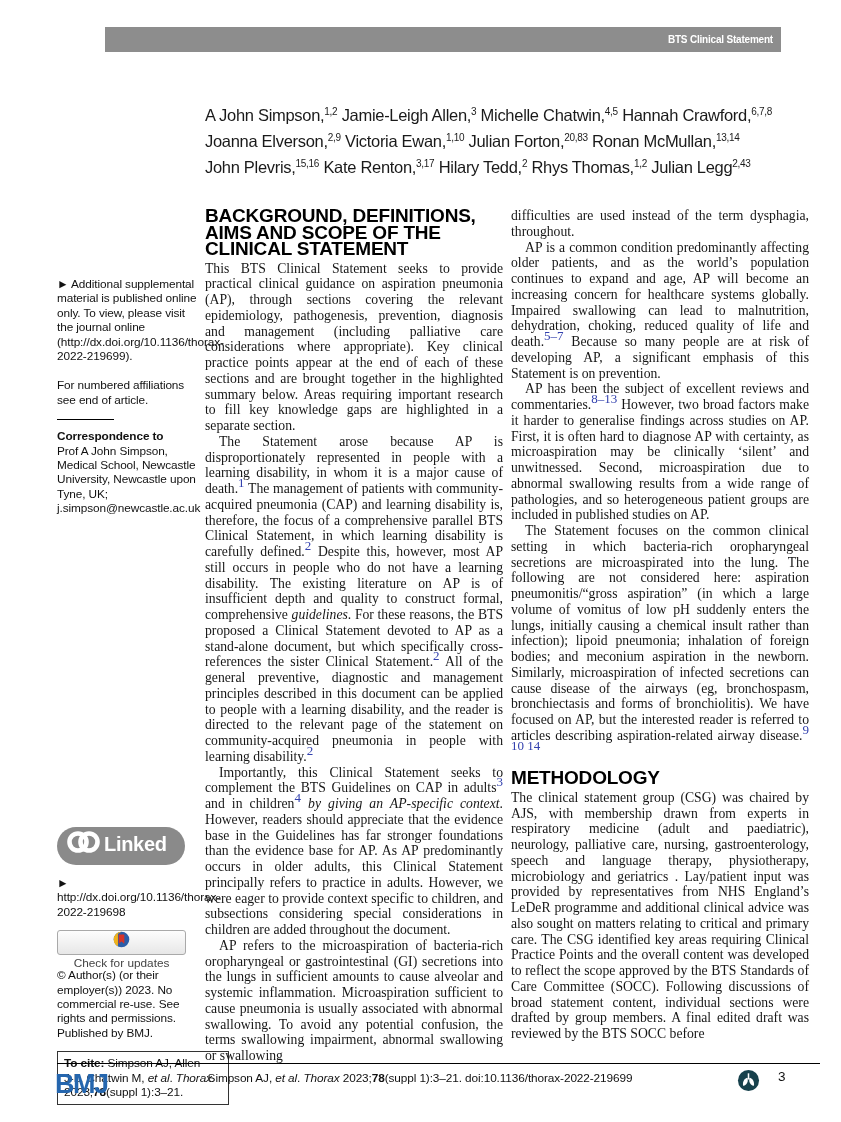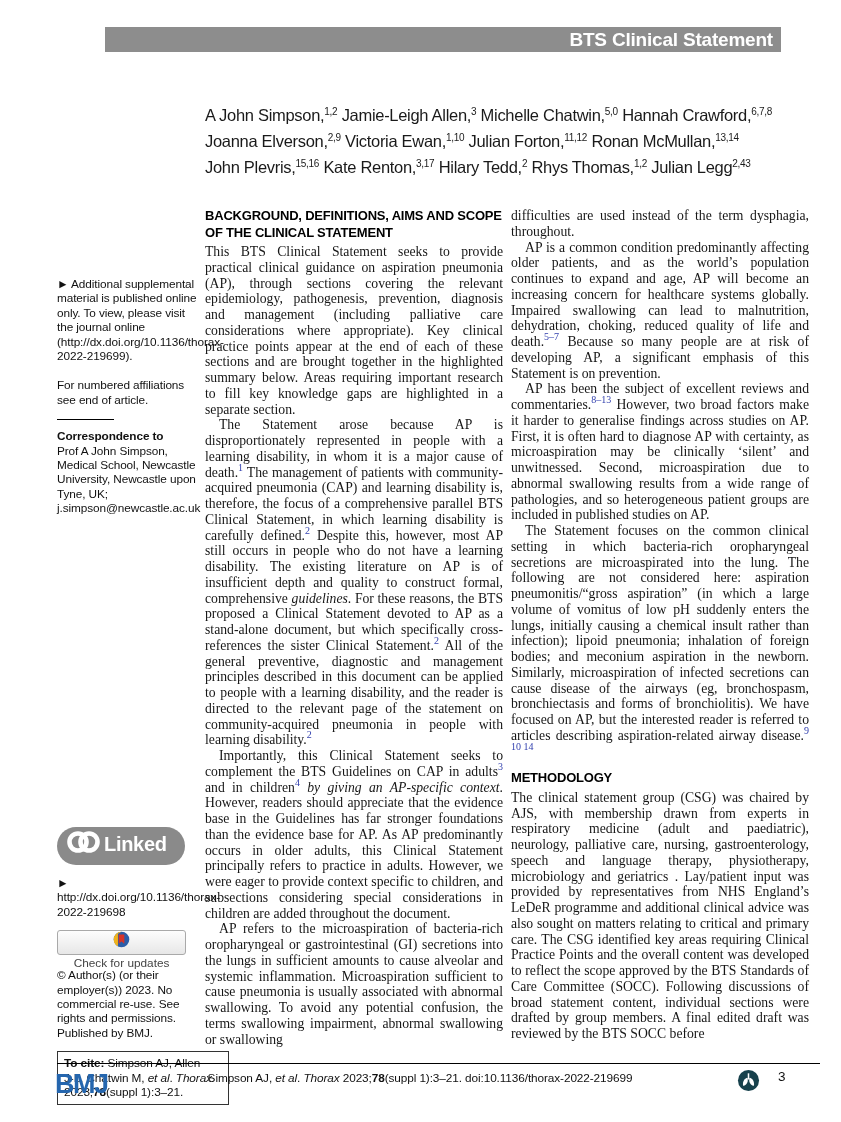--- a/index.html
+++ b/index.html
@@ -3,21 +3,21 @@
 <meta charset="utf-8">
 <style>
   * { margin:0; padding:0; box-sizing:border-box; }
   html,body { background:#ffffff; }
   .page { position:relative; width:841px; height:1122px; background:#fff; overflow:hidden;
           font-family:"Liberation Sans",sans-serif; color:#111; }
 
   
   .banner { position:absolute; left:105px; top:27px; width:676px; height:25px; background:#8d8d8d;
             display:flex; align-items:center; justify-content:flex-end; padding-right:8px; }
-  .banner-label { color:#fff; font-weight:bold; font-size:19px; letter-spacing:-0.2px; }
+  .banner-label { color:#fff; font-weight:bold; font-size:10px; letter-spacing:-0.2px; }
 
   
   .title { position:absolute; left:205px; top:58px; width:620px; font-size:29px; font-weight:bold;
            letter-spacing:-0.8px; color:#000; }
   .authors { position:absolute; left:205px; top:102px; width:620px; font-size:16.5px; line-height:26px;
              letter-spacing:-0.3px; color:#1a1a1a; }
   .authors sup { font-size:10px; vertical-align:super; line-height:0; }
 
   
   .sidebar-top { position:absolute; left:57px; top:277px; width:141px; }
@@ -35,24 +35,24 @@
   .check-btn { width:129px; height:25px; border:1px solid #a9a9a9; border-radius:3px;
                background:linear-gradient(#fdfdfd,#e7e7e7); display:flex; align-items:center;
                gap:5px; padding:0 6px; font-size:11.8px; color:#444; margin-bottom:13px; cursor:pointer;flex-direction:column; }
   .copyright { margin-bottom:11px; }
   .cite-box { border:1.4px solid #333; padding:4px 16px 5px 6px; width:172px; }
 
   
   .col { position:absolute; top:208px; width:298px; text-align:justify;
          font-family:"Liberation Serif",serif; font-size:13.7px; line-height:15.75px; color:#161616; }
   .col1 { left:205px; } .col2 { left:511px; }
-  .section-heading { font-family:"Liberation Sans",sans-serif; font-size:13px; line-height:16.5px;
+  .section-heading { font-family:"Liberation Sans",sans-serif; font-size:19px; line-height:16.5px;
                      font-weight:bold; color:#000; text-align:left; letter-spacing:-0.2px; margin-bottom:3px; }
   .heading-mt { margin-top:11px; }
-  .para sup { color:#3240ae; font-size:10px; line-height:0; vertical-align:super; }
+  .para sup { color:#3240ae; font-size:13px; line-height:0; vertical-align:super; }
   .indent { text-indent:14px; }
 
   
   .footer-rule { position:absolute; left:57px; top:1063px; width:763px; border:none; border-top:1.6px solid #000; }
   .bmj-logo { position:absolute; left:55px; top:1069px; font-size:27px; font-weight:bold;
               color:#2566ae; letter-spacing:-1.5px; }
   .footer-citation { position:absolute; left:160px; top:1071px; width:520px; text-align:center;
                      font-size:11.8px; letter-spacing:-0.1px; color:#111; }
   .thorax-logo { position:absolute; left:737px; top:1069px; width:23px; height:23px; display:block; }
   .page-num { position:absolute; left:778px; top:1069px; font-size:13.5px; color:#111; }
@@ -63,22 +63,22 @@
 <body>
 
 <div class="page">
 
   <div class="banner">
     <span class="banner-label">BTS Clinical Statement</span>
   </div>
 
 
   <div class="authors">
-    <div>A John Simpson,<sup>1,2</sup> Jamie-Leigh Allen,<sup>3</sup> Michelle Chatwin,<sup>5,0</sup> Hannah Crawford,<sup>6,7,8</sup></div>
-    <div>Joanna Elverson,<sup>2,9</sup> Victoria Ewan,<sup>1,10</sup> Julian Forton,<sup>11,12</sup> Ronan McMullan,<sup>13,14</sup></div>
+    <div>A John Simpson,<sup>1,2</sup> Jamie-Leigh Allen,<sup>3</sup> Michelle Chatwin,<sup>4,5</sup> Hannah Crawford,<sup>6,7,8</sup></div>
+    <div>Joanna Elverson,<sup>2,9</sup> Victoria Ewan,<sup>1,10</sup> Julian Forton,<sup>20,83</sup> Ronan McMullan,<sup>13,14</sup></div>
     <div>John Plevris,<sup>15,16</sup> Kate Renton,<sup>3,17</sup> Hilary Tedd,<sup>2</sup> Rhys Thomas,<sup>1,2</sup> Julian Legg<sup>2,43</sup></div>
   </div>
 
   <aside class="sidebar-top">
     <p class="sb supplemental">► Additional supplemental material is published online only. To view, please visit the journal online (http://dx.doi.org/10.1136/thorax-2022-219699).</p>
     <p class="sb affil">For numbered affiliations see end of article.</p>
     <hr class="sb-rule">
     <p class="sb corr-label">Correspondence to</p>
     <p class="sb">Prof A John Simpson, Medical School, Newcastle University, Newcastle upon Tyne, UK; j.simpson@newcastle.ac.uk</p>
   </aside>

